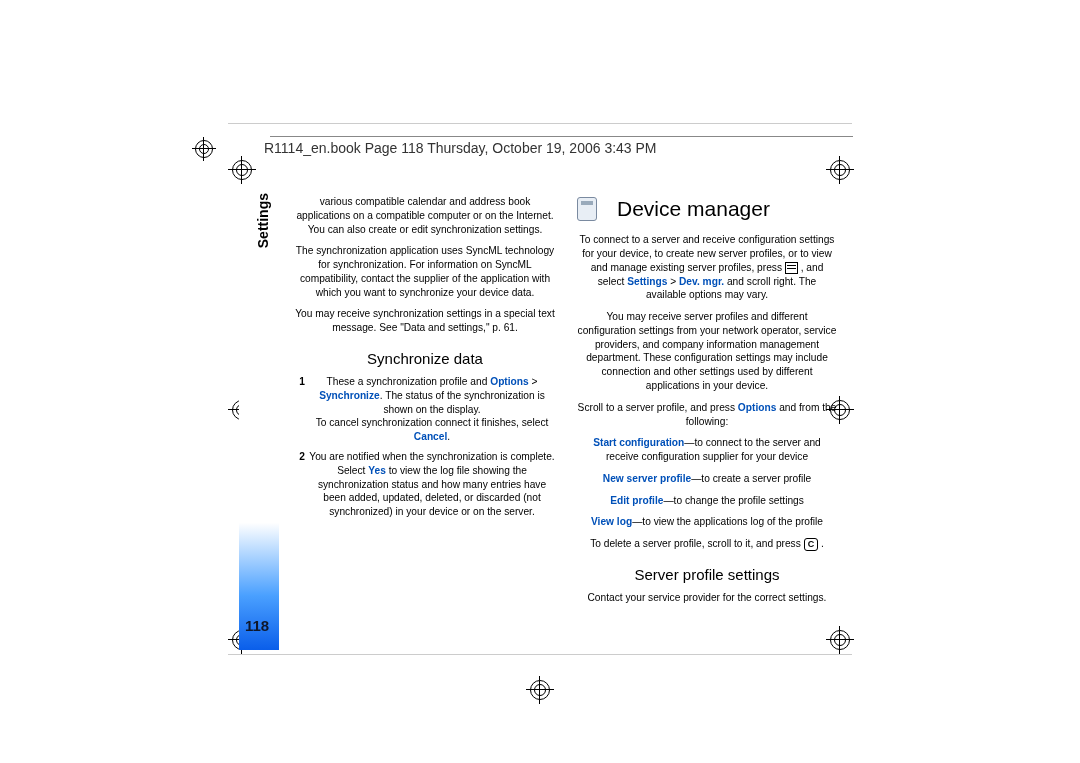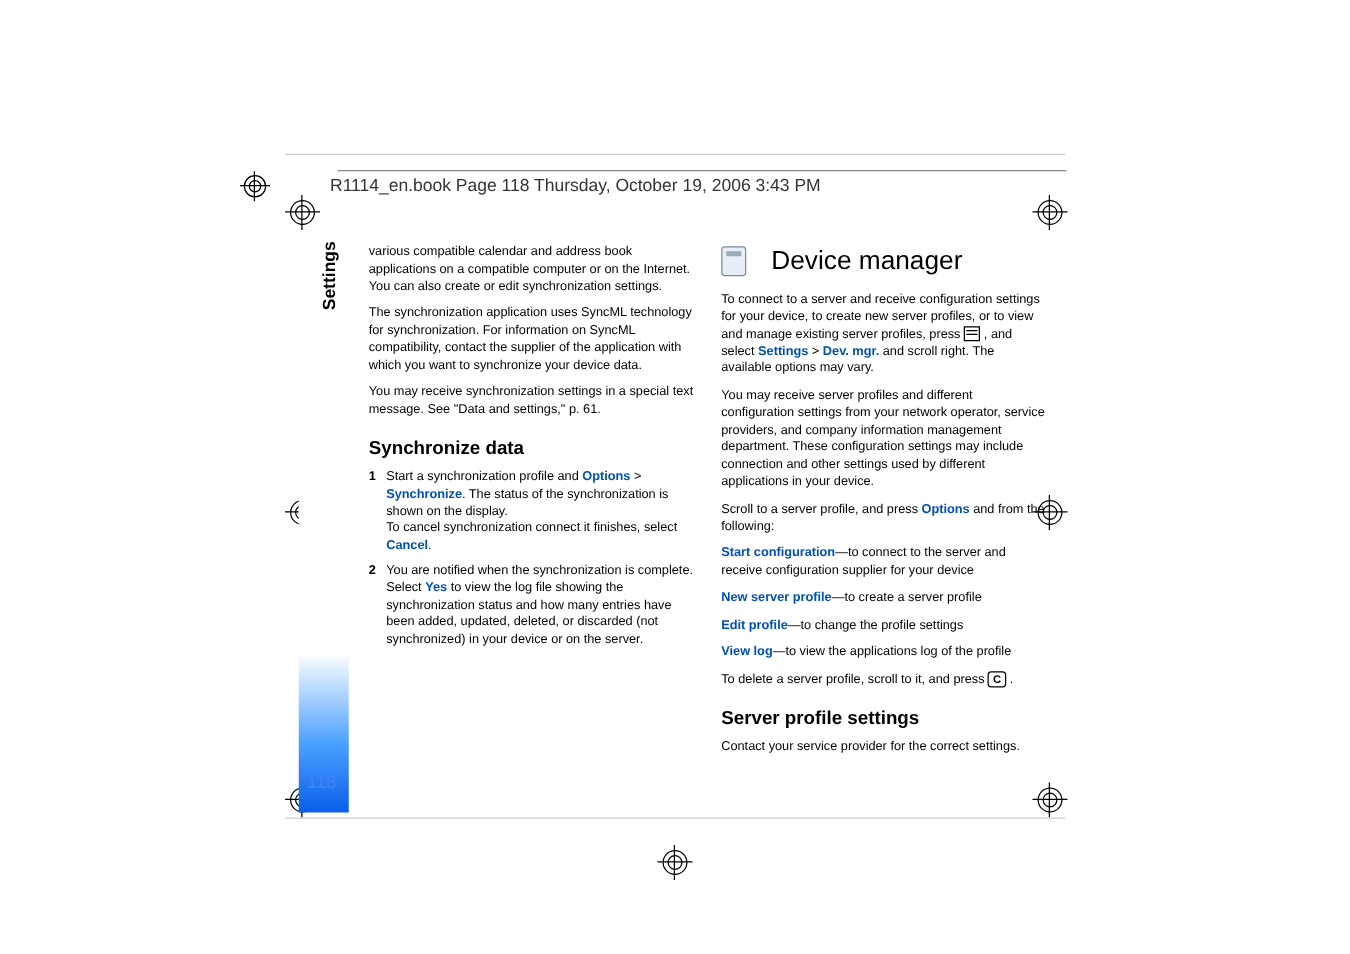--- a/index.html
+++ b/index.html
@@ -80,40 +80,41 @@
     left: 239px;
     top: 195px;
     width: 40px;
     height: 455px;
     background: linear-gradient(to top, #0a5eea 0%, #4aa0ff 12%, #fff 28%);
   }
   .page-number {
     position: absolute;
     left: 245px;
     top: 617px;
-    color: #3b82f6;
+    color: #0f172a;
     font-weight: bold;
     font-size: 15px;
   }
   .content {
     position: absolute;
     left: 295px;
     top: 195px;
     width: 550px;
     display: flex;
     gap: 22px;
+    text-align: center;
   }
   .col {
     width: 260px;
     font-size: 10.2px;
     line-height: 1.35;
   }
   h2.sub {
     font-size: 15px;
-    font-weight: bold;
+    font-weight: normal;
     margin: 14px 0 6px 0;
   }
   h1.main {
     font-size: 21px;
     font-weight: normal;
     margin: 0 0 10px 0;
     display:flex;
     align-items:center;
     gap:20px;
   }
@@ -243,21 +244,21 @@
 <div class="content">
   <div class="col">
     <p>various compatible calendar and address book applications on a compatible computer or on the Internet. You can also create or edit synchronization settings.</p>
     <p>The synchronization application uses SyncML technology for synchronization. For information on SyncML compatibility, contact the supplier of the application with which you want to synchronize your device data.</p>
     <p>You may receive synchronization settings in a special text message. See "Data and settings," p. 61.</p>
     <h2 class="sub">Synchronize data</h2>
     <ol class="steps">
       <li>
         <span class="num">1</span>
         <span>
-          <span>Start a synchronization profile and </span><span class="blue">Options</span><span> &gt; </span><span class="blue">Synchronize</span><span>. The status of the synchronization is shown on the display.</span><br>
+          <span>These a synchronization profile and </span><span class="blue">Options</span><span> &gt; </span><span class="blue">Synchronize</span><span>. The status of the synchronization is shown on the display.</span><br>
           <span>To cancel synchronization connect it finishes, select </span><span class="blue">Cancel</span><span>.</span>
         </span>
       </li>
       <li>
         <span class="num">2</span>
         <span>
           <span>You are notified when the synchronization is complete. Select </span><span class="blue">Yes</span><span> to view the log file showing the synchronization status and how many entries have been added, updated, deleted, or discarded (not synchronized) in your device or on the server.</span>
         </span>
       </li>
     </ol>

